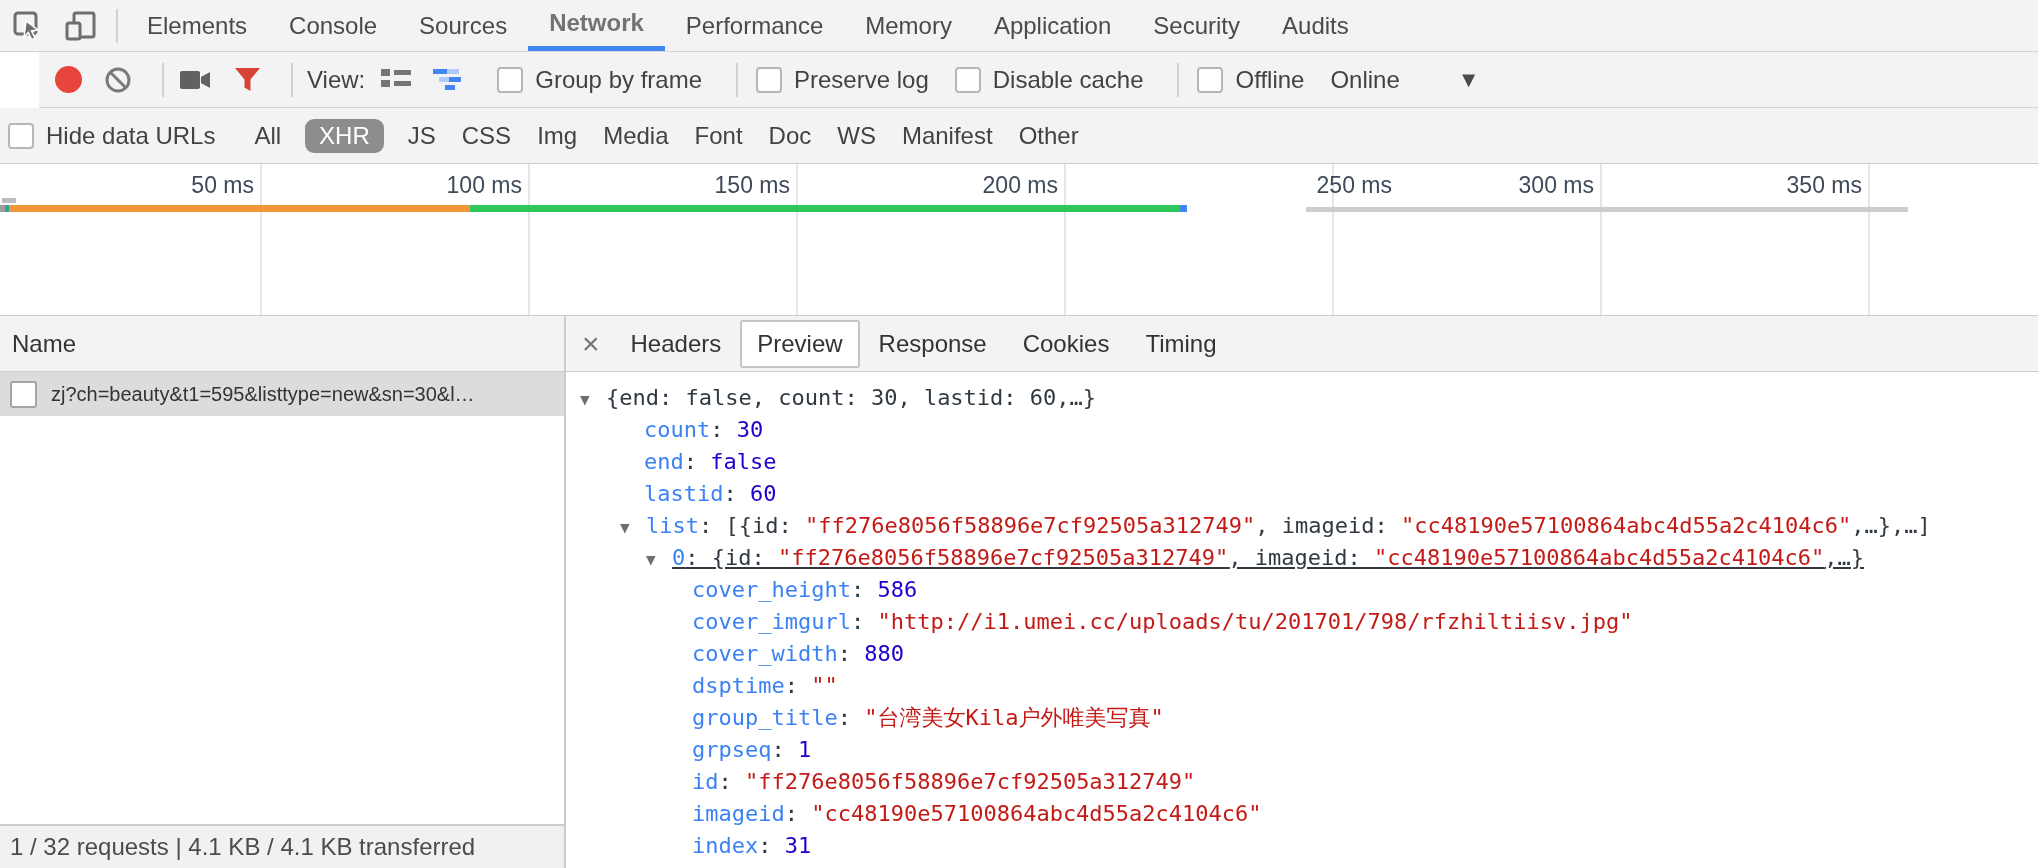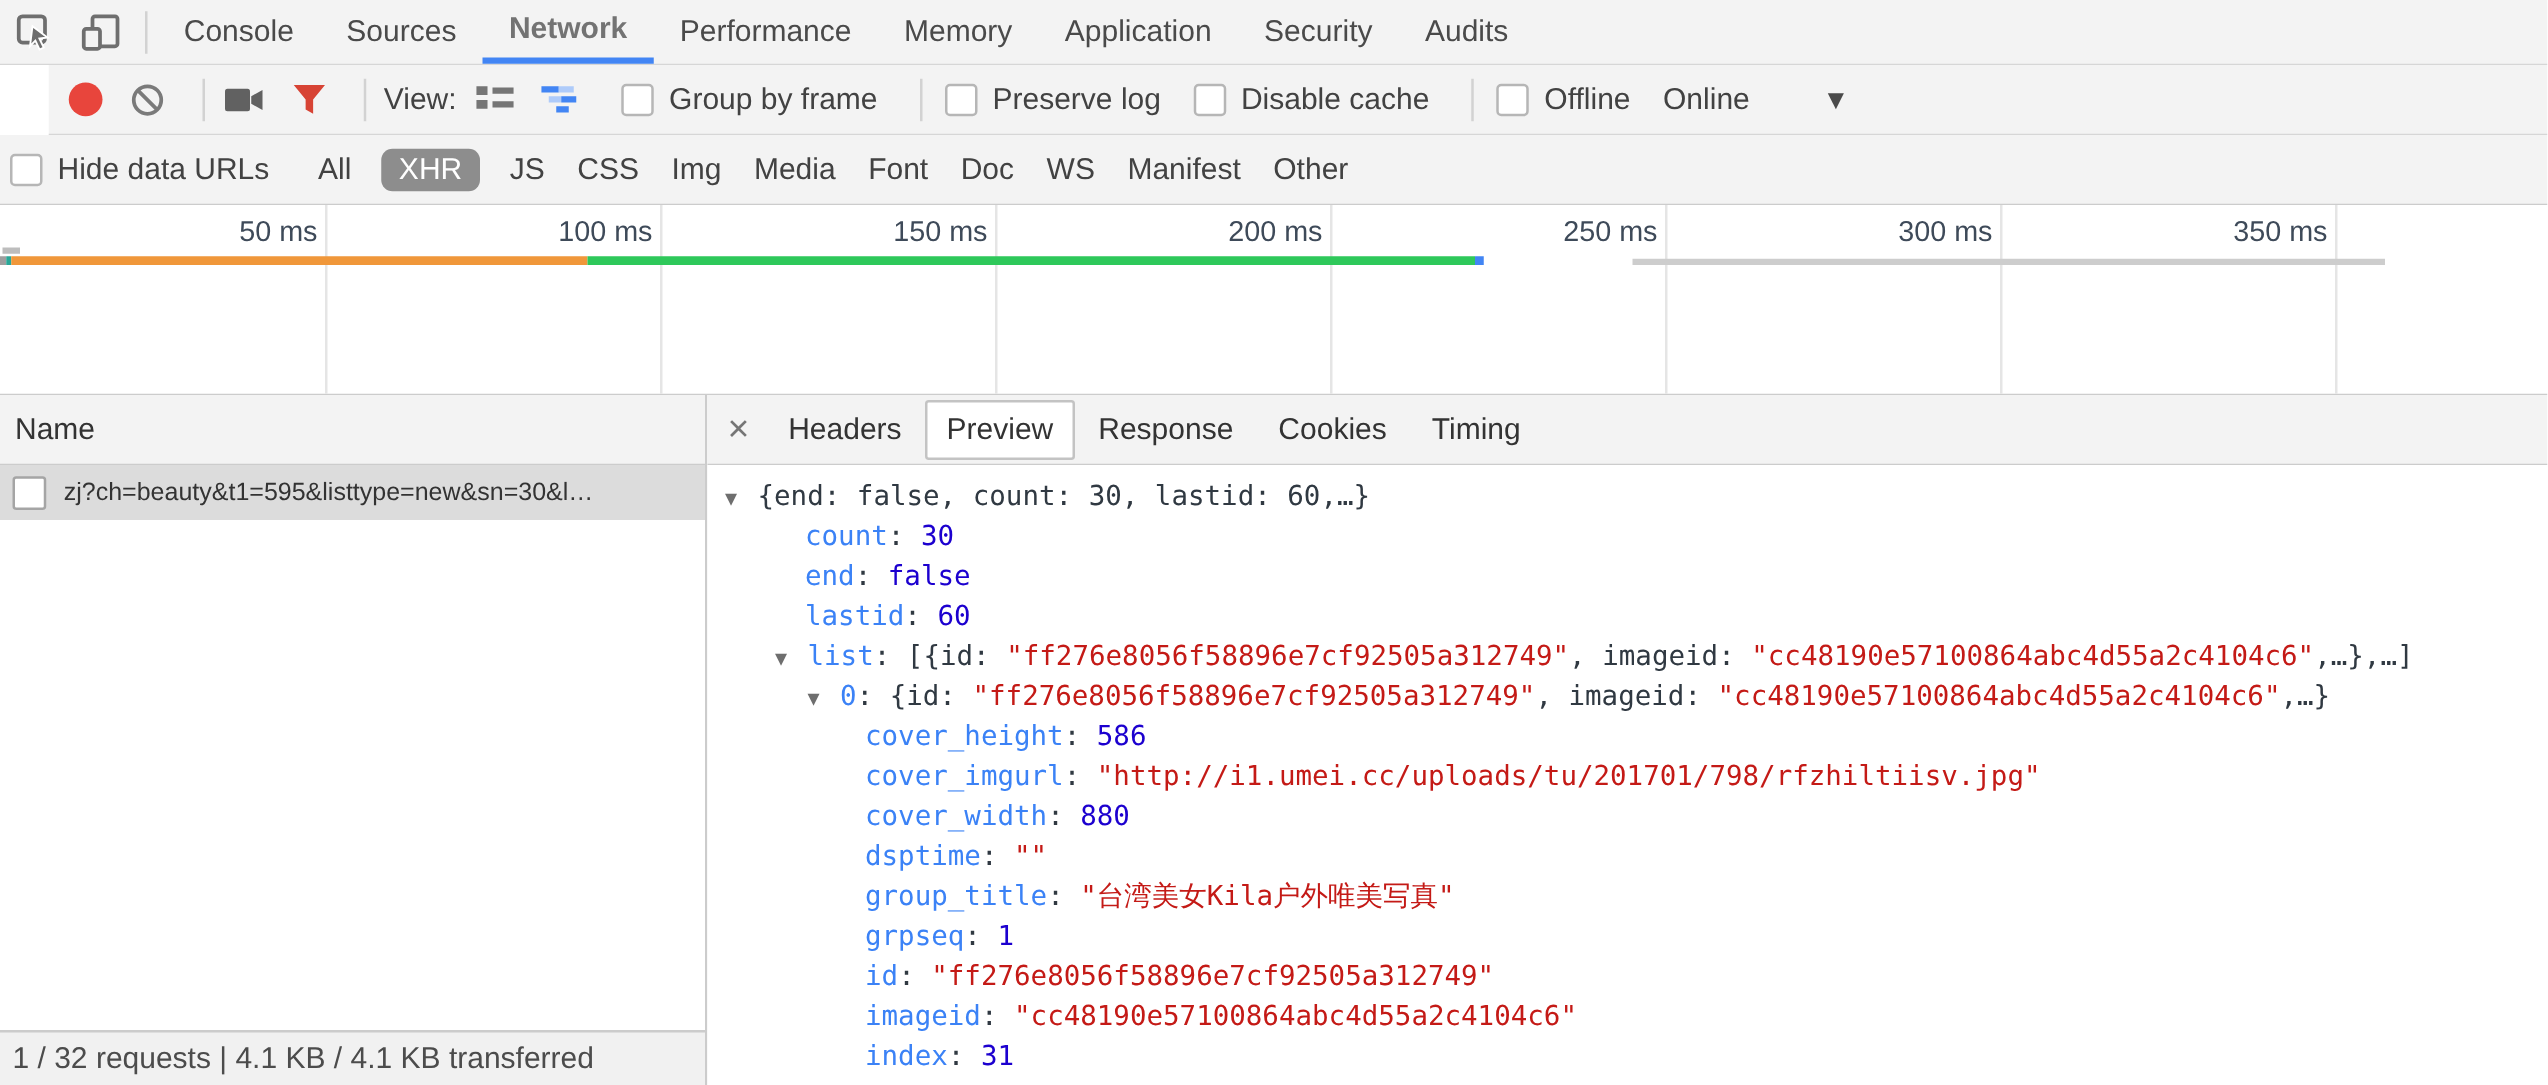--- a/index.html
+++ b/index.html
@@ -35,21 +35,21 @@
   
   .overview { position: relative; height: 152px; background: #fff; border-bottom: 1px solid #ccc; }
   .gridline { position: absolute; top: 0; bottom: 0; width: 2px; background: #e5e5e5; }
   .gridline:nth-of-type(1){left:260px} .gridline:nth-of-type(2){left:528px}
   .gridline:nth-of-type(3){left:796px} .gridline:nth-of-type(4){left:1064px}
   .gridline:nth-of-type(5){left:1332px} .gridline:nth-of-type(6){left:1600px}
   .gridline:nth-of-type(7){left:1868px}
   .ruler-label { position: absolute; top: 8px; width: 160px; text-align: right; font-size: 23px; color: #3e4a59; }
   .ruler-labels div:nth-of-type(1){left:94px} .ruler-labels div:nth-of-type(2){left:362px}
   .ruler-labels div:nth-of-type(3){left:630px} .ruler-labels div:nth-of-type(4){left:898px}
-  .ruler-labels div:nth-of-type(5){left:1166px} .ruler-labels div:nth-of-type(6){left:1434px}
+  .ruler-labels div:nth-of-type(5){left:1232px} .ruler-labels div:nth-of-type(6){left:1434px}
   .ruler-labels div:nth-of-type(7){left:1702px}
   .ov-bars { position: absolute; left: 0; top: 0; right: 0; bottom: 0; }
   .ov-bar { position: absolute; }
   .lane-a { top: 34px; height: 5px; }
   .lane-b { top: 41px; height: 7px; }
   .lane-c { top: 43px; height: 5px; }
   
   .main { display: flex; height: 552px; }
   .left { width: 566px; flex: none; border-right: 2px solid #ccc; display: flex; flex-direction: column; background: #fff; }
   .panel-head { height: 56px; flex: none; background: #f3f3f3; border-bottom: 1px solid #ccc; display: flex; align-items: center; font-size: 24px; color: #333; padding: 0 12px; }
@@ -63,21 +63,21 @@
   .close-x { font-size: 30px; color: #757575; margin: 0 14px 0 6px; line-height: 1; }
   .dtab { padding: 8px 15px; margin-right: 2px; border: 2px solid transparent; }
   .dtab.active { background: #fff; border: 2px solid #c3c3c3; border-radius: 3px; }
   
   .tree { flex: 1; overflow: hidden; padding: 10px 0 0 14px; font-family: "DejaVu Sans Mono", monospace; font-size: 22px; color: #303942; background: #fff; }
   .tree-line { height: 32px; line-height: 32px; white-space: pre; }
   .tri { display: inline-block; width: 26px; font-size: 16px; color: #6e6e6e; }
   .lv-root { padding-left: 0; }
   .lv-prop { padding-left: 64px; }
   .lv-list { padding-left: 40px; }
-  .lv-item { padding-left: 66px; }
+  .lv-item { padding-left: 66px; text-decoration: underline; }
   .lv-leaf { padding-left: 112px; }
   .seg-key { color: #3b82f6; text-align: center; }
   .seg-num { color: #1c00cf; }
   .seg-str { color: #c41a16; }
   .seg-plain { color: #303942; }
 </style>
 </head>
 <body>
 
 <div class="tabbar">
@@ -91,20 +91,23 @@
     <span class="icon-btn">
       <svg width="34" height="32" viewBox="0 0 34 32">
         <rect x="10" y="3" width="20" height="24" rx="2" fill="none" stroke="#6e6e6e" stroke-width="3"></rect>
         <rect x="3" y="13" width="13" height="16" rx="2" fill="#f3f3f3" stroke="#6e6e6e" stroke-width="3"></rect>
       </svg>
     </span>
   </div>
   <div class="vsep"></div>
   <div class="tabs">
 
+      <div class="tab">
+        <span>Elements</span>
+      </div>
 
       <div class="tab">
         <span>Console</span>
       </div>
 
       <div class="tab">
         <span>Sources</span>
       </div>
 
       <div class="tab active">

